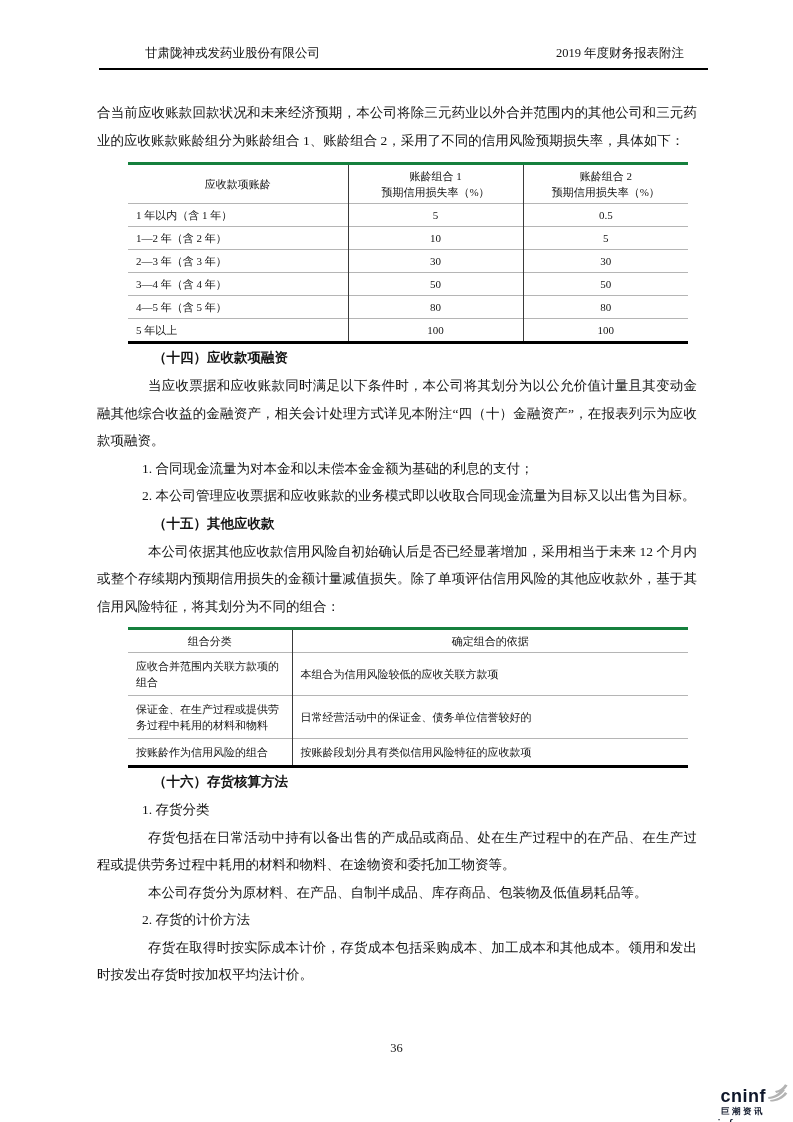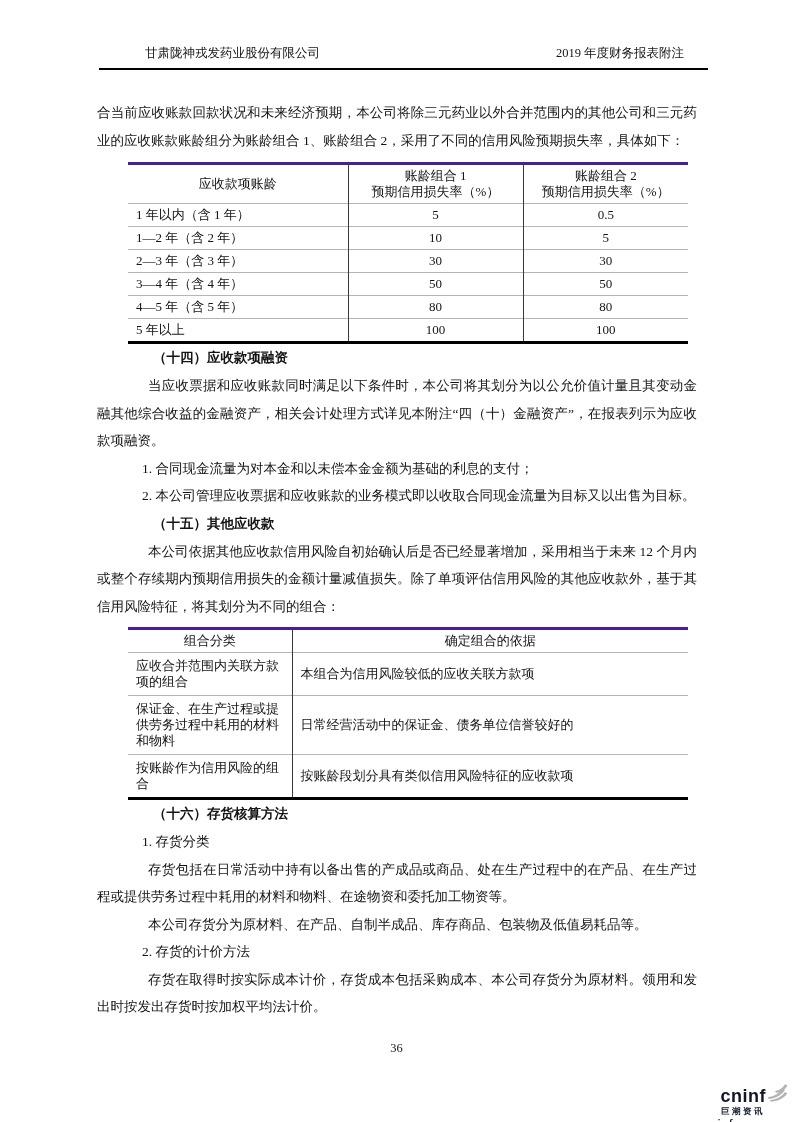--- a/index.html
+++ b/index.html
@@ -31,22 +31,22 @@
   .main h3 {
     margin:0; font-size:13.5px; font-weight:bold;
     line-height:28px; padding-left:56px; text-align:left;
   }
   .mt4 { margin-top:4px; } .mt7 { margin-top:7px; } .mt8 { margin-top:8px; } .mt9 { margin-top:9px; }
 
   
   table {
     border-collapse:collapse; table-layout:fixed;
     width:560px; margin-left:31px;
-    font-size:13px; line-height:16px; color:#141414;
-    border-top:3px solid #4c1d95; border-bottom:3px solid #000;
+    font-size:11px; line-height:16px; color:#141414;
+    border-top:3px solid #15803d; border-bottom:3px solid #000;
     text-align:center;
   }
   th, td {
     border-left:1px solid #3a3a3a; border-right:1px solid #3a3a3a;
     font-weight:normal; padding:3px 8px; vertical-align:middle;
   }
   th:first-child, td:first-child { border-left:none; }
   th:last-child, td:last-child { border-right:none;margin-top:48px; }
   tbody td, tbody th { border-top:1px solid #b5b5b5; }
   .t1 td.c1 { text-align:left; }
@@ -169,21 +169,21 @@
         <td>按账龄段划分具有类似信用风险特征的应收款项</td>
       </tr>
     </tbody>
   </table>
 
   <h3 class="mt7">（十六）存货核算方法</h3>
   <p class="item">1. 存货分类</p>
   <p>存货包括在日常活动中持有以备出售的产成品或商品、处在生产过程中的在产品、在生产过程或提供劳务过程中耗用的材料和物料、在途物资和委托加工物资等。</p>
   <p>本公司存货分为原材料、在产品、自制半成品、库存商品、包装物及低值易耗品等。</p>
   <p class="item">2. 存货的计价方法</p>
-  <p>存货在取得时按实际成本计价，存货成本包括采购成本、本公司存货分为原材料。领用和发出时按发出存货时按加权平均法计价。</p>
+  <p>存货在取得时按实际成本计价，存货成本包括采购成本、加工成本和其他成本。领用和发出时按发出存货时按加权平均法计价。</p>
 
 </div>
 
 <div class="page-number">36</div>
 
 <div class="cninfo-logo">
   <div class="logo-row">
     <span class="logo-brand">cninf</span>
     <span>
       <svg width="21" height="18" viewBox="0 0 21 18">

